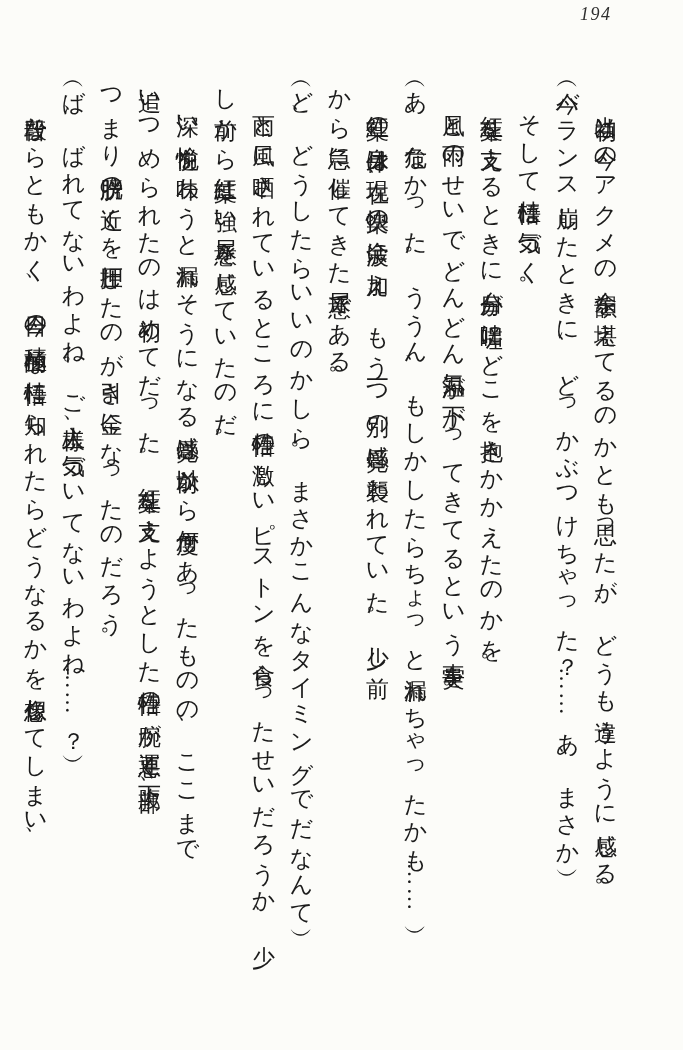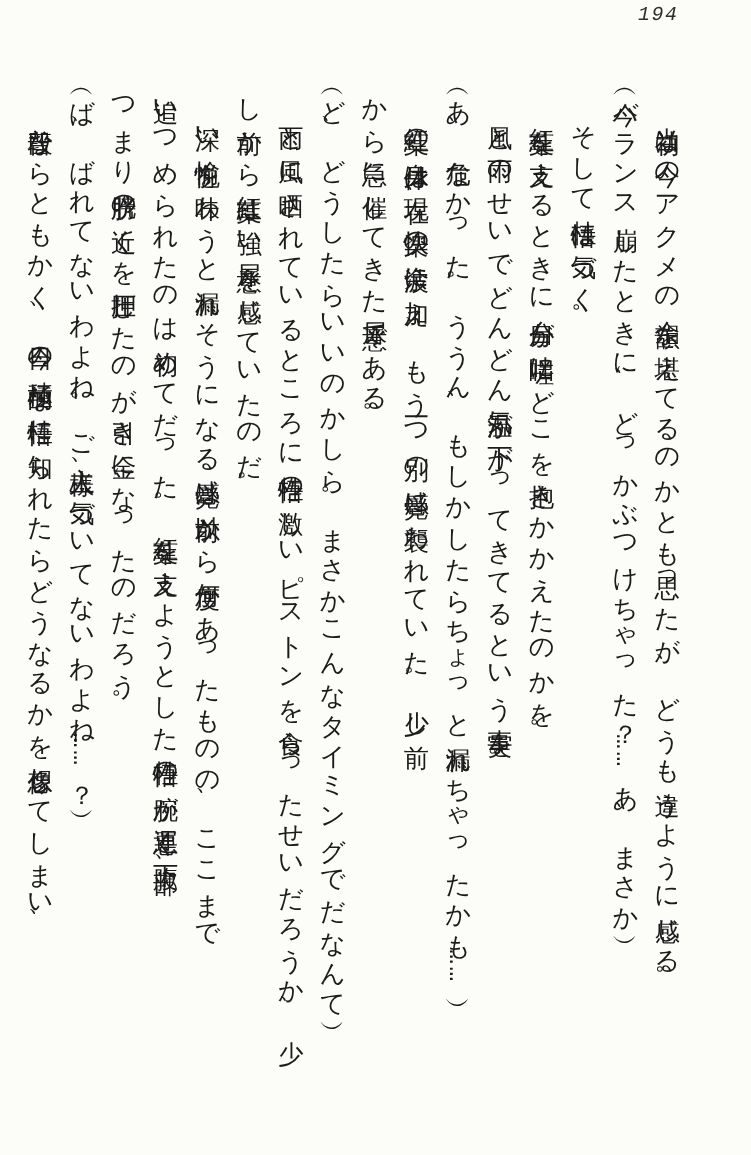--- a/index.html
+++ b/index.html
@@ -6,21 +6,21 @@
     margin: 0;
     padding: 0;
     background: #ffffff;
   }
   .page {
     position: relative;
     width: 683px;
     height: 1050px;
     background: #fcfcf9;
     overflow: hidden;
-    font-family: Liberation Mono, monospace;
+    font-family: Liberation Serif, serif;
   }
   .page-number {
     position: absolute;
     top: 4px;
     left: 580px;
     font-size: 18px;
     font-style: italic;
     color: #2e2e2e;
     letter-spacing: 1.5px;
   }

